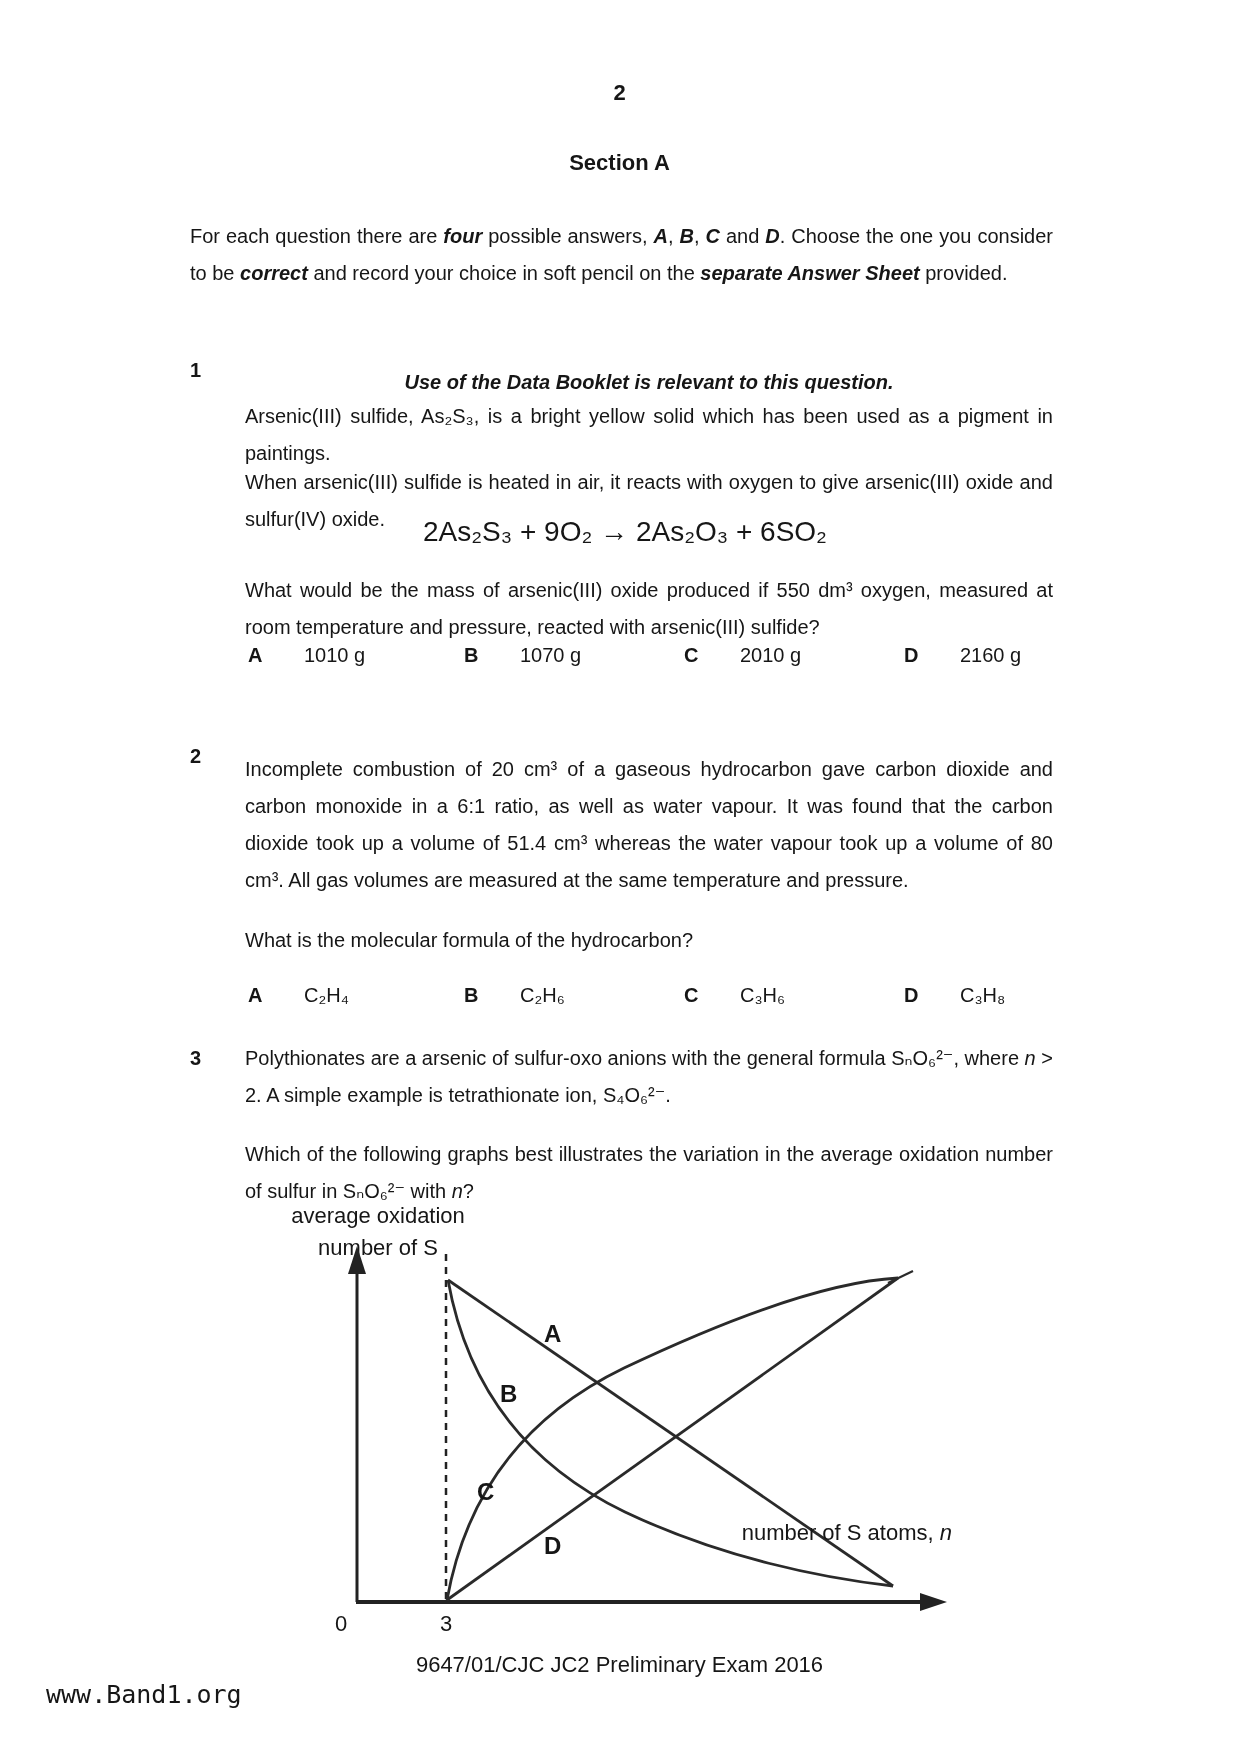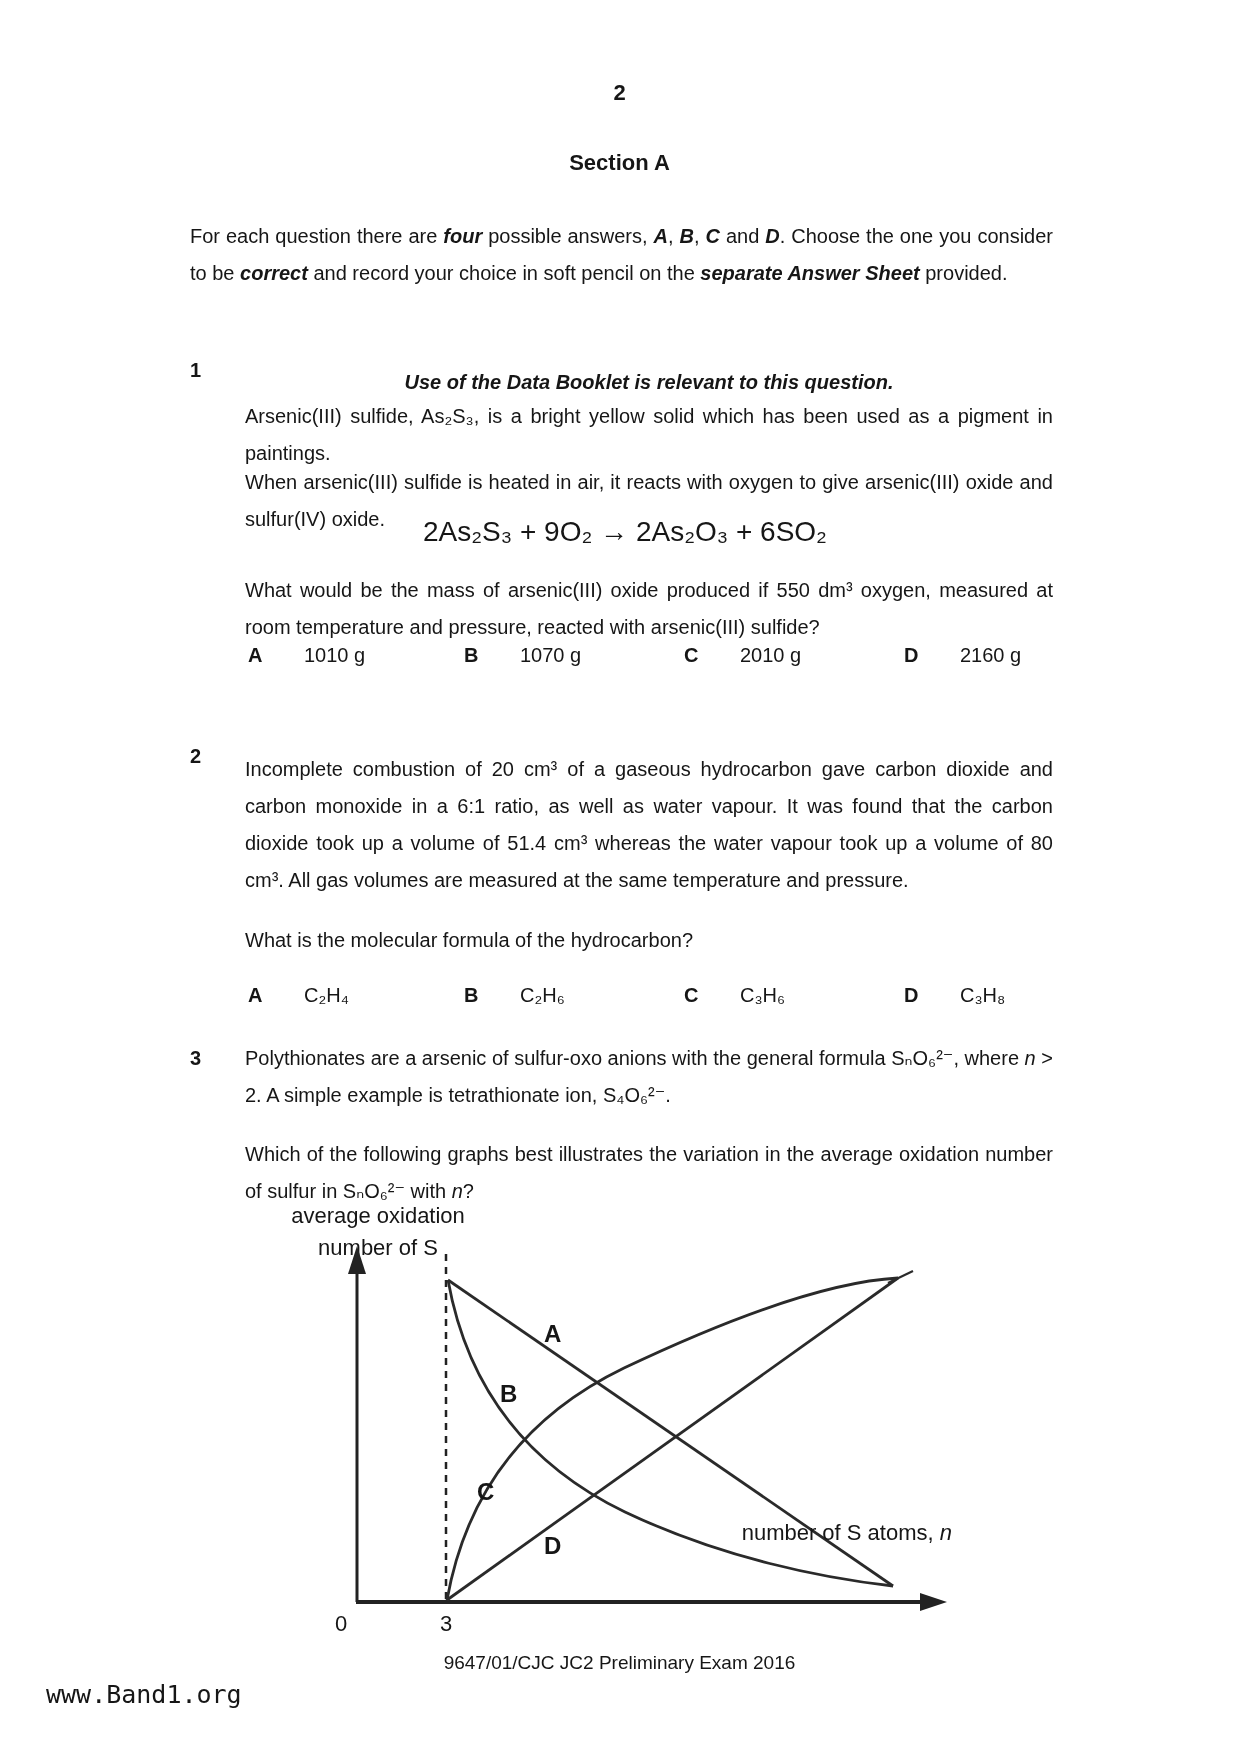--- a/index.html
+++ b/index.html
@@ -109,17 +109,17 @@
 
   <div class="graph-label" style="left:544px;top:1322px;">A</div>
   <div class="graph-label" style="left:500px;top:1382px;">B</div>
   <div class="graph-label" style="left:477px;top:1480px;">C</div>
   <div class="graph-label" style="left:544px;top:1534px;">D</div>
 
   <div class="axis-num" style="left:335px;top:1613px;">0</div>
   <div class="axis-num" style="left:440px;top:1613px;">3</div>
   <div class="abs" style="left:650px;top:1520px;width:302px;text-align:right;font-size:22px;line-height:26px;"><span>number of S atoms, </span><span class="rs-i">n</span></div>
 
-  <div class="abs center" style="top:1652px;font-size:19px;">9647/01/CJC JC2 Preliminary Exam 2016</div>
+  <div class="abs center" style="top:1652px;font-size:22px;">9647/01/CJC JC2 Preliminary Exam 2016</div>
 
   <div class="abs" style="left:46px;top:1680px;font-family:'DejaVu Sans Mono',monospace;font-size:25px;">www.Band1.org</div>
 
 </div>
 
 </body></html>

